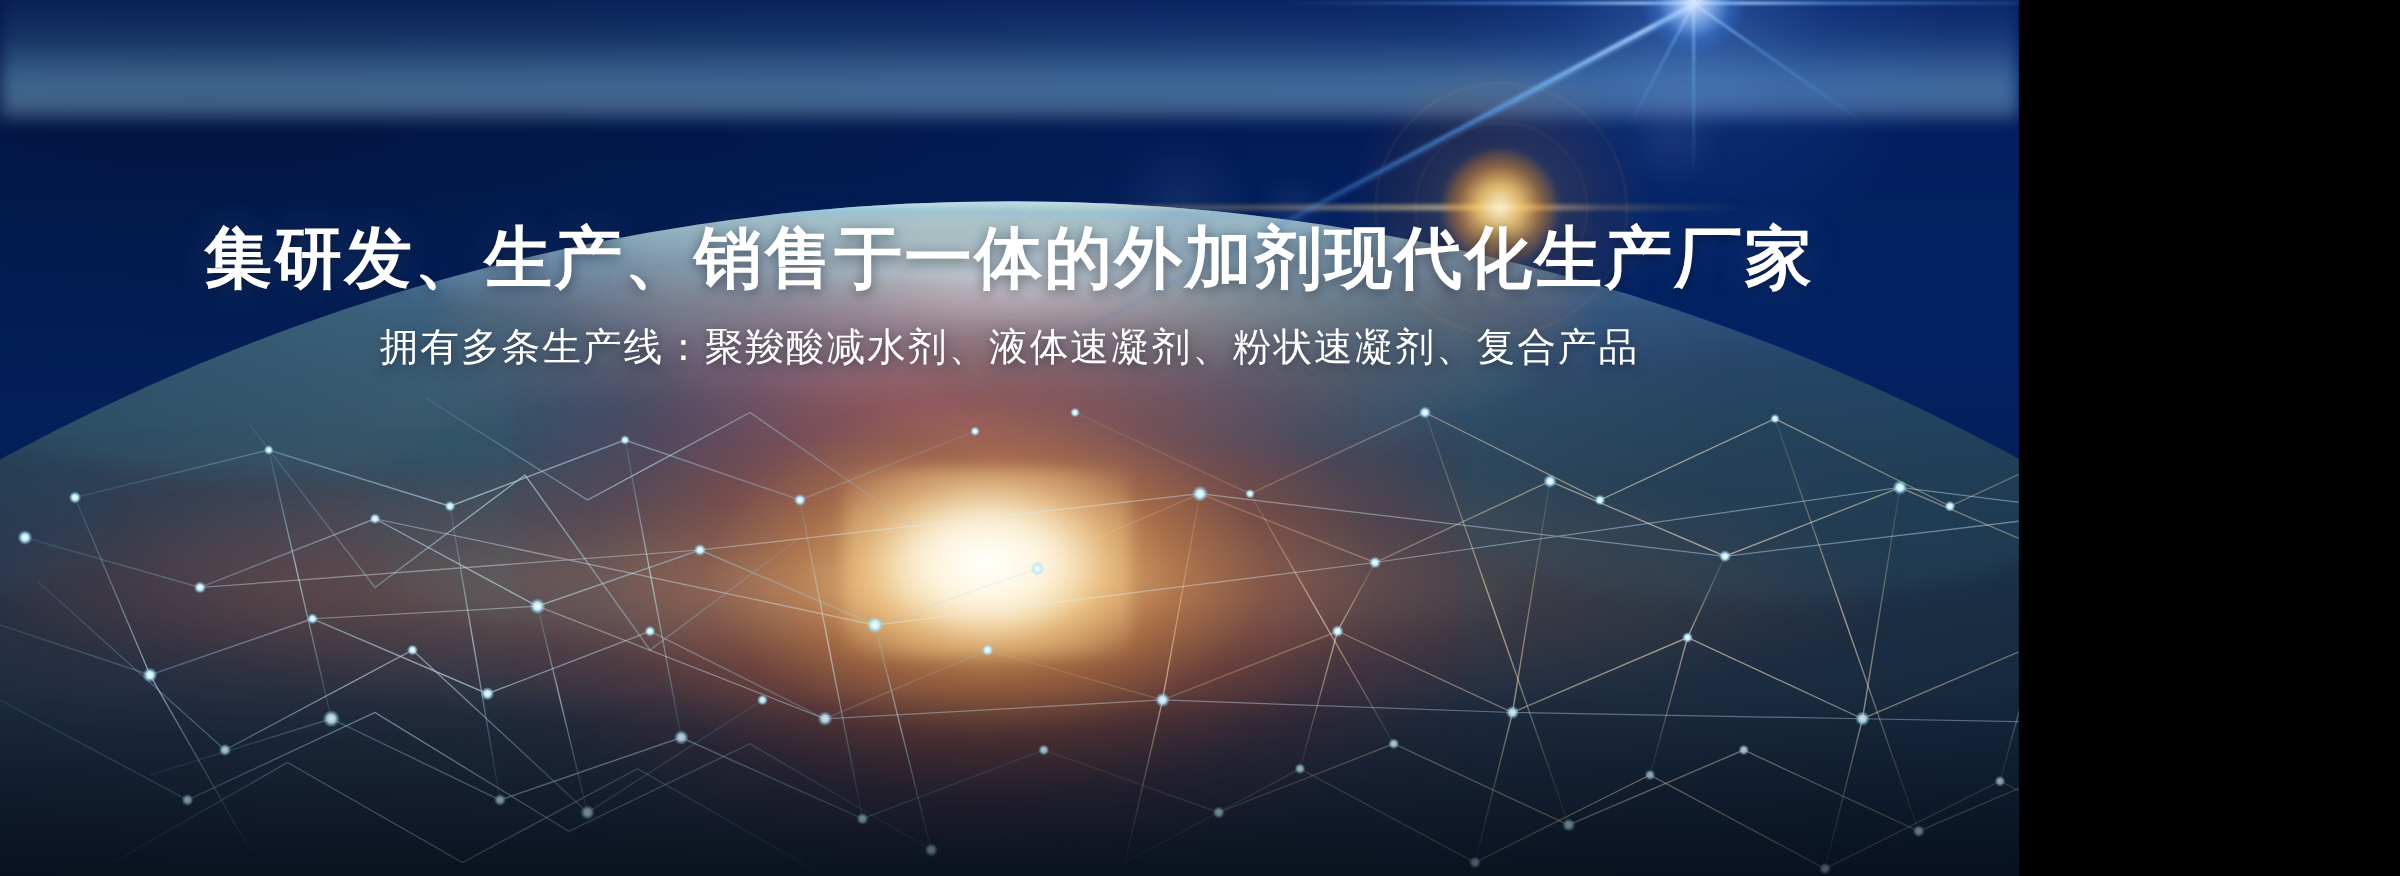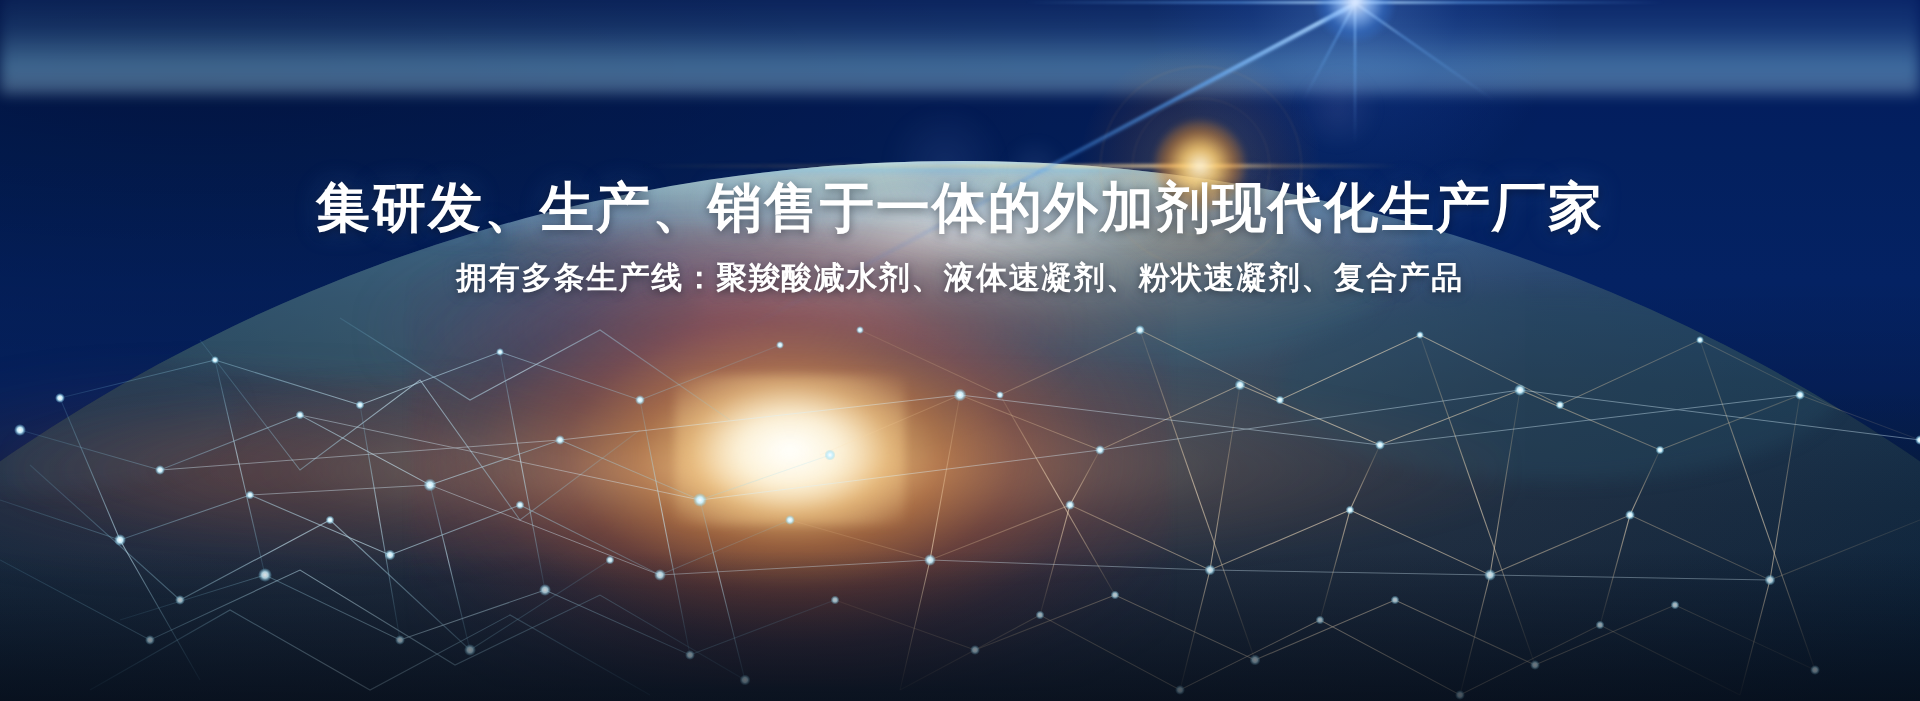--- a/index.html
+++ b/index.html
@@ -7,21 +7,21 @@
     margin: 0;
     padding: 0;
     background: #000;
   }
   body {
     font-family: "Liberation Sans", sans-serif;
   }
 
   .banner {
     position: relative;
-    width: 1920px;
+    width: 1615px;
     height: 701px;
     overflow: hidden;
     background: #021a5c;
   }
 
   
   .bg-base {
     position: absolute;
     inset: 0;
     background:
@@ -393,21 +393,21 @@
     letter-spacing: 2px;
     text-shadow:
       0 2px 10px rgba(0,0,0,0.45),
       0 0 26px rgba(120,170,255,0.25);
     white-space: nowrap;
   }
   .subhead {
     margin: 18px 0 0 0;
     font-family: "Liberation Sans", sans-serif;
     font-size: 31px;
-    font-weight: bold;
+    font-weight: normal;
     line-height: 1.3;
     color: #ffffff;
     letter-spacing: 1.5px;
     text-shadow:
       0 2px 9px rgba(0,0,0,0.50),
       0 0 18px rgba(120,170,255,0.18);
     white-space: nowrap;
   }
 </style>
 </head>

